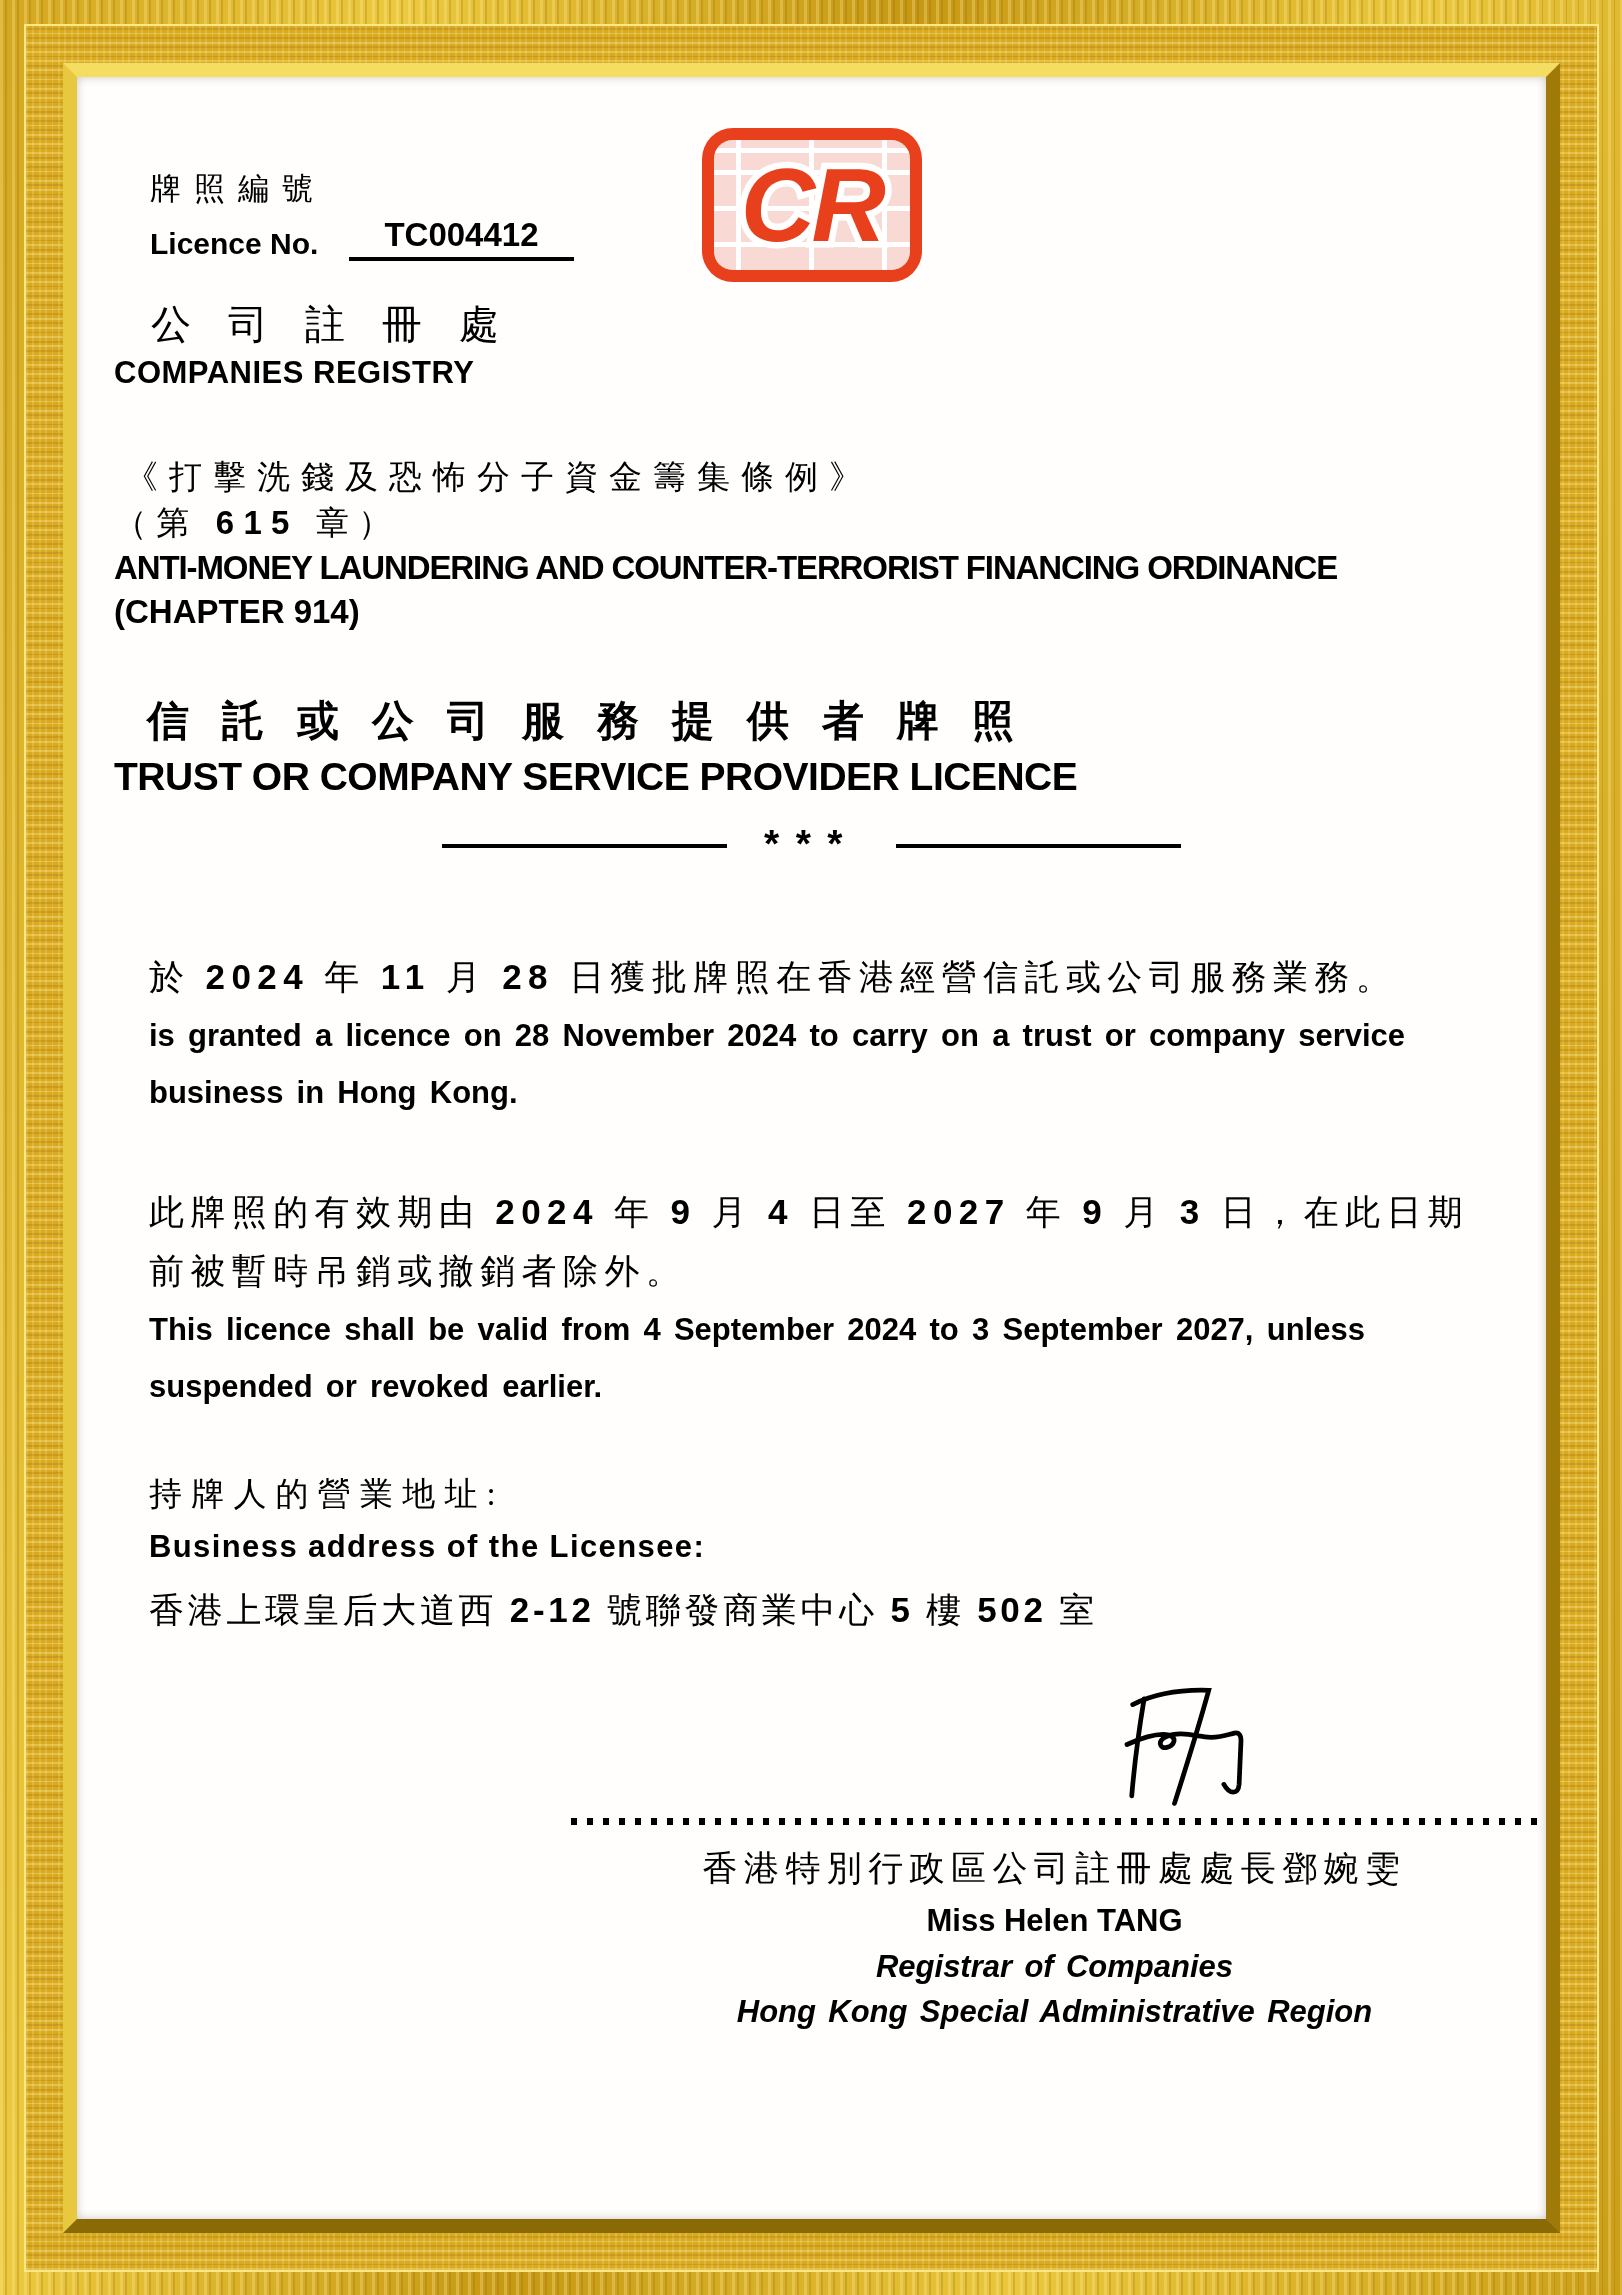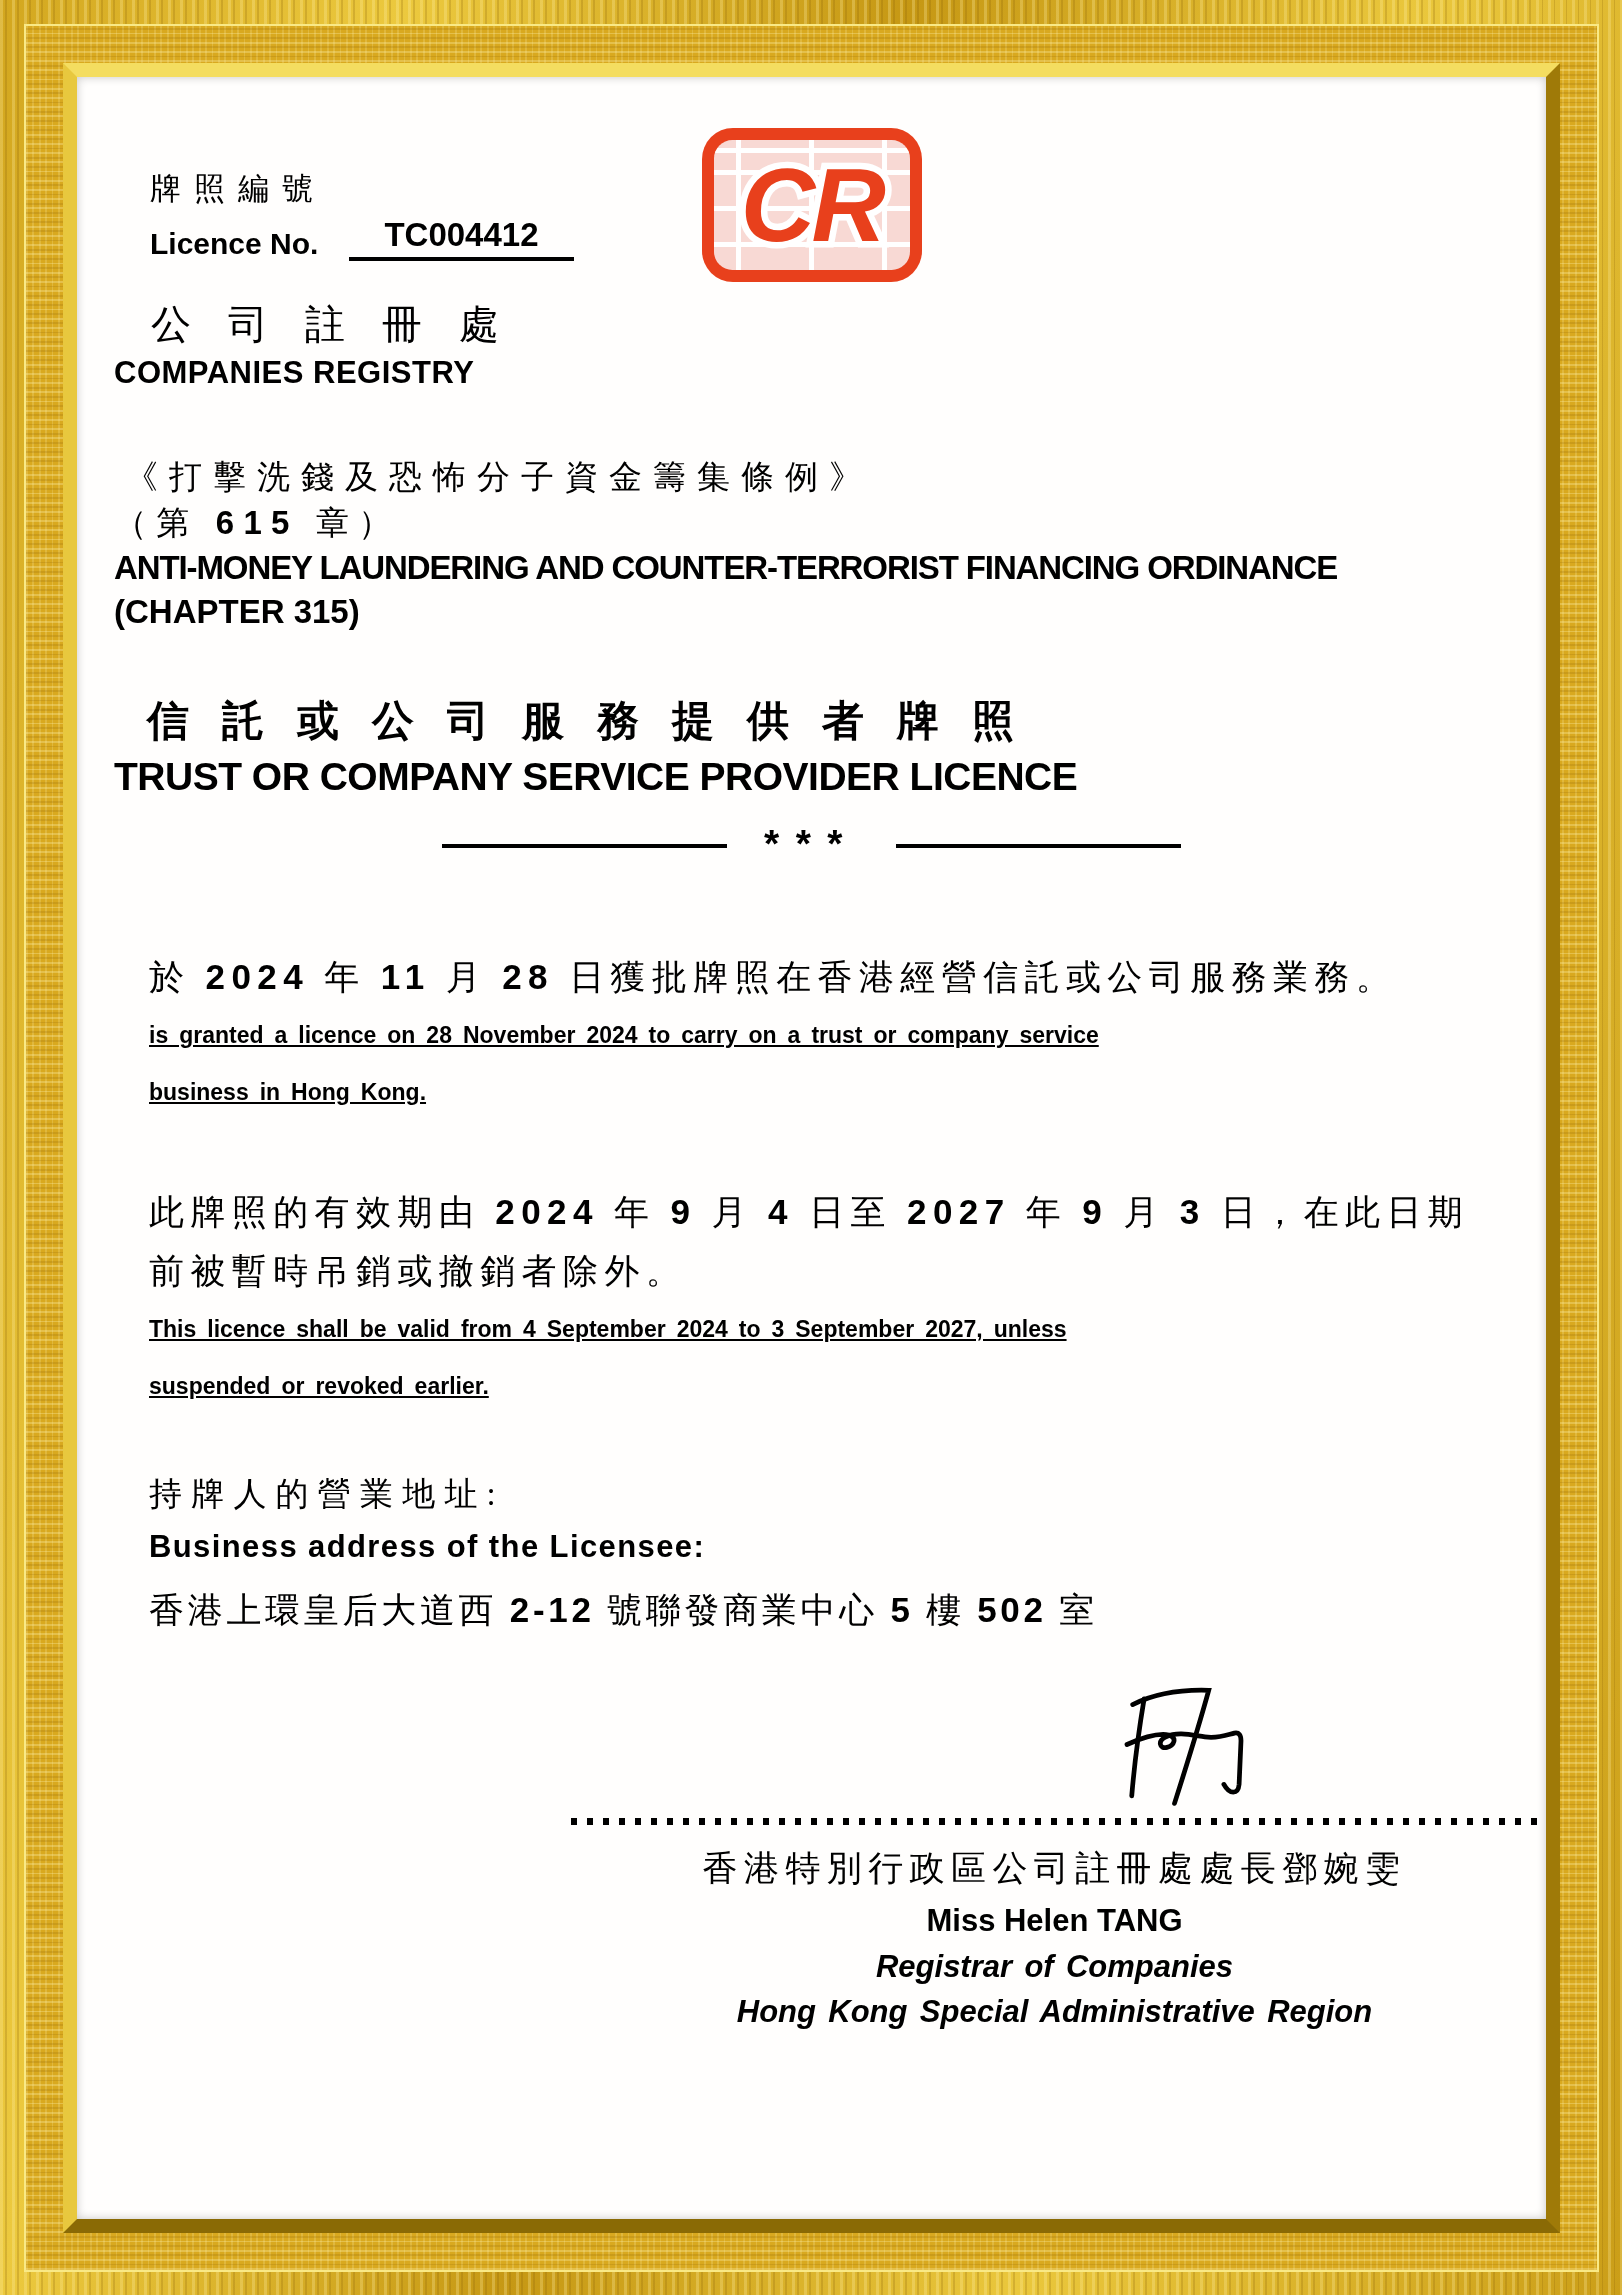--- a/index.html
+++ b/index.html
@@ -82,21 +82,21 @@
 
   
   .licensee { margin-top:108px; }
   .licensee-zh { font-size:42px; font-weight:bold; letter-spacing:7.3px; }
   .licensee-en { font-size:39px; font-weight:bold; letter-spacing:1.4px; word-spacing:8.3px; margin-top:13px; }
 
   
   .para { margin:0 35px; }
   .grant { margin-top:99px; }
   .para-zh { font-size:35px; letter-spacing:6.4px; line-height:59px; white-space:pre-line; }
-  .para-en { font-size:23px; font-weight:bold; line-height:57px; word-spacing:4.6px; white-space:pre-line;text-decoration:underline; }
+  .para-en { font-size:31px; font-weight:bold; line-height:57px; word-spacing:4.6px; white-space:pre-line; }
   .validity { margin-top:61px; }
   [data-bold-digits] b { font-family:"Liberation Sans",sans-serif; font-weight:bold; }
 
   
   .address { margin-top:53px; }
   .addr-label-zh { font-size:33px; letter-spacing:9.2px; line-height:53px; }
   .addr-label-en { font-size:31px; font-weight:bold; letter-spacing:1.4px; line-height:51px; }
   .addr-value { font-size:35px; letter-spacing:3.7px; margin-top:14.7px; }
 
   
@@ -132,21 +132,21 @@
          <div class="logo-cr front">CR</div>
        </div>
        <div class="registry-zh zh center">公司註冊處</div>
        <div class="registry-en center">COMPANIES REGISTRY</div>
      </div>
 
      <div class="ordinance center">
        <div class="ord-title-zh zh">《打擊洗錢及恐怖分子資金籌集條例》</div>
        <div class="ord-chapter-zh zh" data-bold-digits="true">（第 <b>615</b> 章）</div>
        <div class="ord-title-en">ANTI-MONEY LAUNDERING AND COUNTER-TERRORIST FINANCING ORDINANCE</div>
-       <div class="ord-chapter-en">(CHAPTER 315)</div>
+       <div class="ord-chapter-en">(CHAPTER 914)</div>
      </div>
 
      <div class="lic-title center">
        <div class="lic-title-zh zh">信託或公司服務提供者牌照</div>
        <div class="lic-title-en">TRUST OR COMPANY SERVICE PROVIDER LICENCE</div>
      </div>
      <div class="divider">
        <span class="line"></span>
        <span class="stars">***</span>
        <span class="line"></span>

